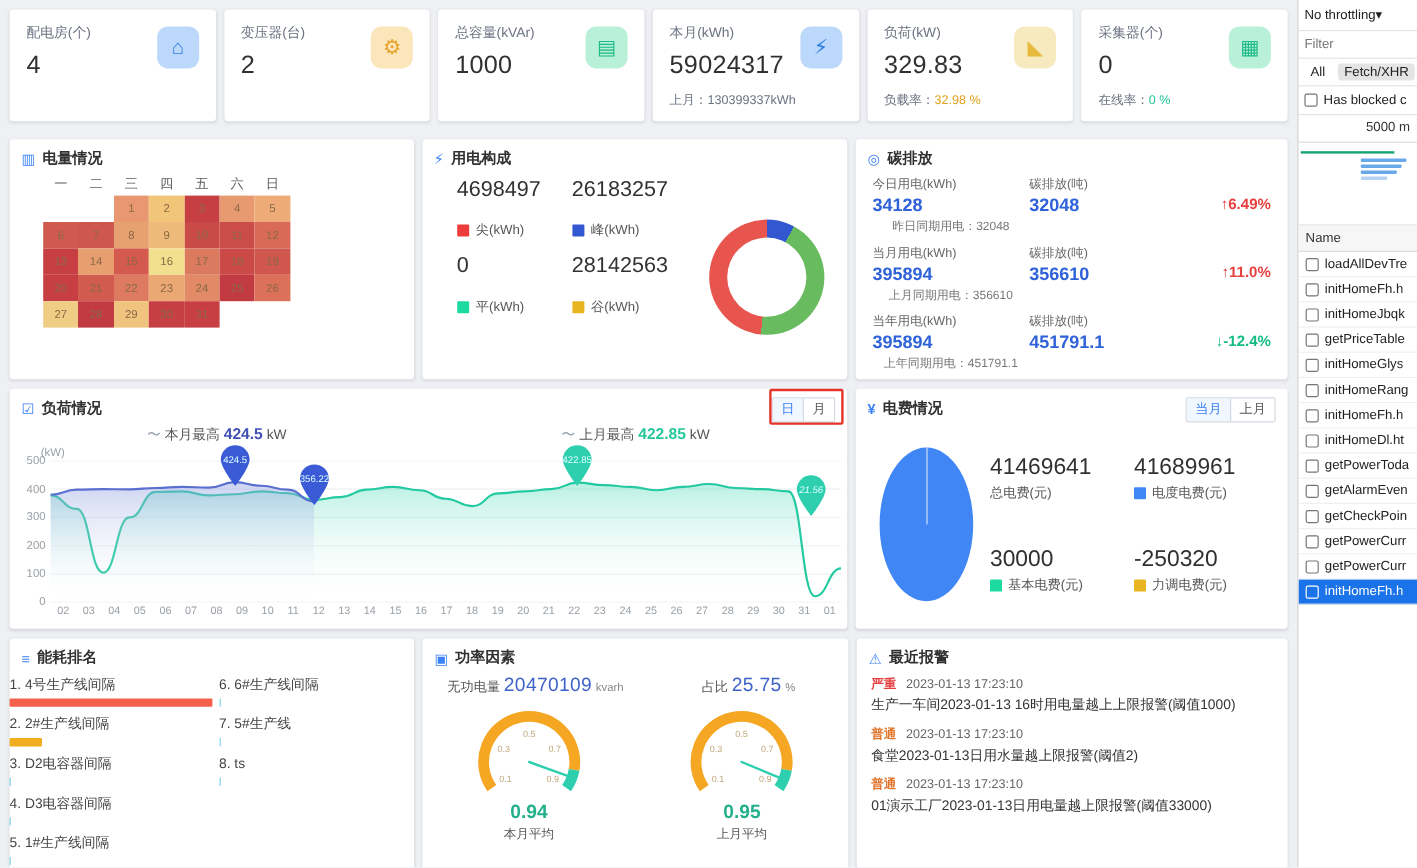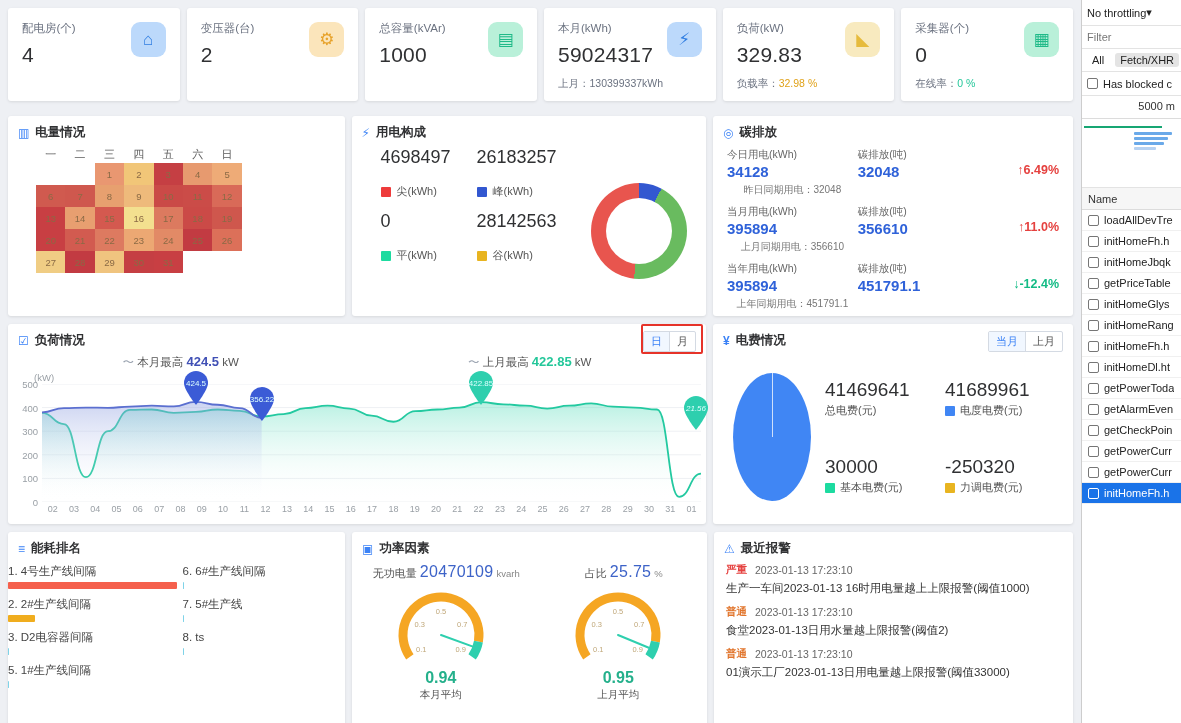--- a/index.html
+++ b/index.html
@@ -511,21 +511,21 @@
                 <path d="M0,28.319999999999993 C10.983333333333333,28.319999999999993 10.983333333333333,24.07199999999999 21.966666666666665,24.07199999999999 C32.949999999999996,24.07199999999999 32.949999999999996,23.599999999999994 43.93333333333333,23.599999999999994 C54.91666666666667,23.599999999999994 54.91666666666667,23.836 65.9,23.836 C76.88333333333333,23.836 76.88333333333333,22.65599999999999 87.86666666666666,22.65599999999999 C98.85,22.65599999999999 98.85,21.712000000000003 109.83333333333333,21.712000000000003 C120.81666666666666,21.712000000000003 120.81666666666666,22.419999999999987 131.8,22.419999999999987 C142.78333333333336,22.419999999999987 142.78333333333336,17.817999999999998 153.76666666666668,17.817999999999998 C164.75,17.817999999999998 164.75,20.768 175.73333333333332,20.768 C186.71666666666664,20.768 186.71666666666664,24.07199999999999 197.7,24.07199999999999 C208.68333333333334,24.07199999999999 208.68333333333334,33.932079999999985 219.66666666666666,33.932079999999985" fill="none" stroke="#5b6fd0" stroke-width="1.8"></path>
               </svg><div style="position: absolute; left: 136.767px; top: -16.182px; width: 34px; height: 38px;"><svg width="34" height="38" viewBox="0 0 34 38">
       <path d="M17 37 C17 37 5 22 5 15 A12 12 0 1 1 29 15 C29 22 17 37 17 37 Z" fill="#3b5bd6"></path>
       <text x="17" y="18" font-size="8" fill="#dff" text-anchor="middle" font-family="Liberation Sans">424.5</text>
                 </svg></div><div style="position: absolute; left: 202.667px; top: -0.06792px; width: 34px; height: 38px;"><svg width="34" height="38" viewBox="0 0 34 38">
       <path d="M17 37 C17 37 5 22 5 15 A12 12 0 1 1 29 15 C29 22 17 37 17 37 Z" fill="#3b5bd6"></path>
       <text x="17" y="18" font-size="8" fill="#dff" text-anchor="middle" font-family="Liberation Sans">356.22</text>
                 </svg></div><div style="position: absolute; left: 422.333px; top: -15.7926px; width: 34px; height: 38px;"><svg width="34" height="38" viewBox="0 0 34 38">
       <path d="M17 37 C17 37 5 22 5 15 A12 12 0 1 1 29 15 C29 22 17 37 17 37 Z" fill="#2ecfae"></path>
       <text x="17" y="18" font-size="8" fill="#dff" text-anchor="middle" font-family="Liberation Sans">422.85</text>
-                </svg></div><div style="position: absolute; left: 637px; top: 8.91184px; width: 34px; height: 38px; font-style: italic;"><svg width="34" height="38" viewBox="0 0 34 38">
+                </svg></div><div style="position: absolute; left: 617px; top: 8.91184px; width: 34px; height: 38px; font-style: italic;"><svg width="34" height="38" viewBox="0 0 34 38">
       <path d="M17 37 C17 37 5 22 5 15 A12 12 0 1 1 29 15 C29 22 17 37 17 37 Z" fill="#2ecfae"></path>
       <text x="17" y="18" font-size="8" fill="#dff" text-anchor="middle" font-family="Liberation Sans">21.56</text>
                 </svg></div></div>
           <div class="xaxis" id="xaxis">
               <div class="xtick">02</div>
               <div class="xtick">03</div>
               <div class="xtick">04</div>
               <div class="xtick">05</div>
               <div class="xtick">06</div>
               <div class="xtick">07</div>
@@ -620,20 +620,24 @@
               </div>
               <div class="rank-item">
       <div class="rank-name">2. 2#生产线间隔</div>
       <div class="rank-bar" style="width:16%;background:#f0ad1e"></div>
               </div>
               <div class="rank-item">
       <div class="rank-name">3. D2电容器间隔</div>
       <div class="rank-bar" style="width:0.6%;background:#7fd3e8"></div>
               </div>
               <div class="rank-item">
+      <div class="rank-name">4. D3电容器间隔</div>
+      <div class="rank-bar" style="width:0.6%;background:#7fd3e8"></div>
+              </div>
+              <div class="rank-item">
       <div class="rank-name">5. 1#生产线间隔</div>
       <div class="rank-bar" style="width:0.6%;background:#7fd3e8"></div>
               </div>
             </div>
           <div class="rank-col right" id="rank-right">
               <div class="rank-item">
       <div class="rank-name">6. 6#生产线间隔</div>
       <div class="rank-bar" style="width:1%;background:#7fd3e8"></div>
               </div>
               <div class="rank-item">

